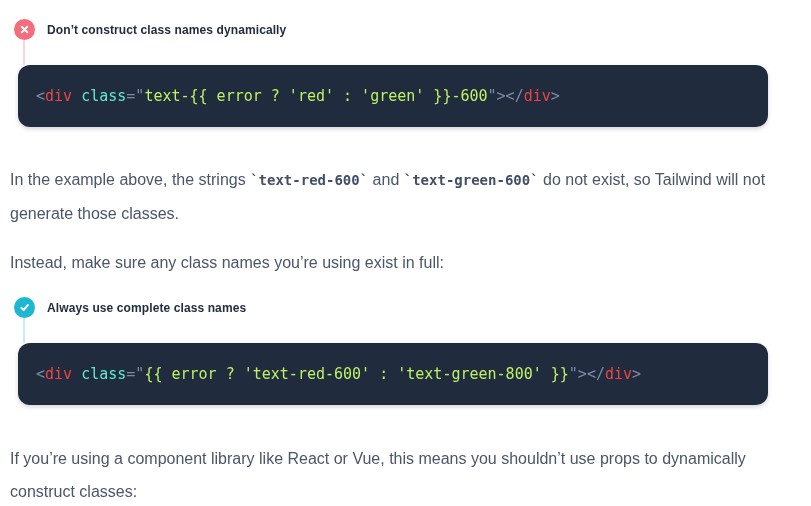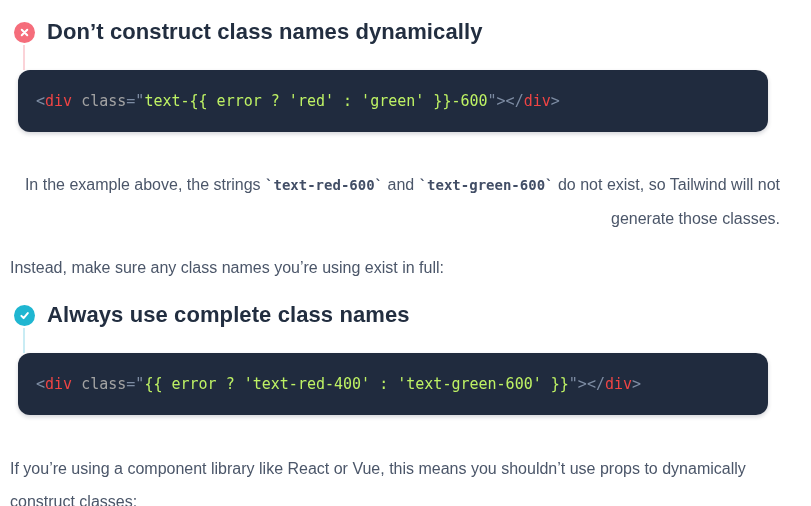--- a/index.html
+++ b/index.html
@@ -19,21 +19,21 @@
   .badge{
     width:21px;height:21px;border-radius:50%;
     display:flex;align-items:center;justify-content:center;
     flex:0 0 21px;
   }
   .badge-dont{background:#f56d7b;}
   .badge-do{background:#1fb6d1;}
   .badge svg{display:block;}
   .callout-title{
     margin-left:12px;
-    font-size:22px;font-weight:700;color:#222e40;
+    font-size:12px;font-weight:700;color:#222e40;
     letter-spacing:0.1px;
   }
   .connector{
     width:2px;height:25px;margin-left:23px;
   }
   .connector-dont{background:#fbd3d8;}
   .connector-do{background:#c9ecf4;}
 
   
   .codeblock{
@@ -47,41 +47,41 @@
     box-shadow:0 2px 4px rgba(15,23,42,0.18);
   }
   .codeblock code{
     font-family:"DejaVu Sans Mono", monospace;
     font-size:15px;
     white-space:pre;
     letter-spacing:0;
   }
   .tok-punct{color:#7d8ca3;}
   .tok-tag{color:#ef4444;}
-  .tok-attr{color:#a3a3a3;}
+  .tok-attr{color:#5eead4;}
   .tok-value{color:#bef264;}
 
   
   .para{
     margin-left:10px;
     width:770px;
     font-size:16px;
     line-height:33px;
     color:#4b5669;
   }
   .inline-code{
     font-family:"DejaVu Sans Mono", monospace;
     font-size:14px;
     font-weight:700;
     color:#424e66;
   }
 
   
   .mt-top{margin-top:19px;}
-  .mt-p1{margin-top:36px;text-align:right;}
+  .mt-p1{margin-top:36px;}
   .mt-p2{}
   .mt-callout2{margin-top:18px;}
   .mt-p3{margin-top:37px;}
 </style>
 </head>
 <body>
 
 <div class="page">
 
   <div class="callout-header mt-top">
@@ -104,18 +104,18 @@
   <div class="callout-header mt-callout2">
     <div class="badge badge-do">
       <svg width="11" height="11" viewBox="0 0 12 12">
         <path d="M2.6 6.4 L5 8.8 L9.6 3.4" stroke="#ffffff" stroke-width="2.2" fill="none" stroke-linecap="round" stroke-linejoin="round"></path>
       </svg>
     </div>
     <div class="callout-title">Always use complete class names</div>
   </div>
   <div class="connector connector-do"></div>
   <div class="codeblock">
-    <code><span class="tok-punct">&lt;</span><span class="tok-tag">div</span><span class="tok-attr"> class</span><span class="tok-punct">="</span><span class="tok-value">{{ error ? 'text-red-400' : 'text-green-600' }}</span><span class="tok-punct">"&gt;&lt;/</span><span class="tok-tag">div</span><span class="tok-punct">&gt;</span></code>
+    <code><span class="tok-punct">&lt;</span><span class="tok-tag">div</span><span class="tok-attr"> class</span><span class="tok-punct">="</span><span class="tok-value">{{ error ? 'text-red-600' : 'text-green-800' }}</span><span class="tok-punct">"&gt;&lt;/</span><span class="tok-tag">div</span><span class="tok-punct">&gt;</span></code>
   </div>
 
   <p class="para mt-p3">If you’re using a component library like React or Vue, this means you shouldn’t use props to dynamically construct classes:</p>
 
 </div>
 
 </body></html>

